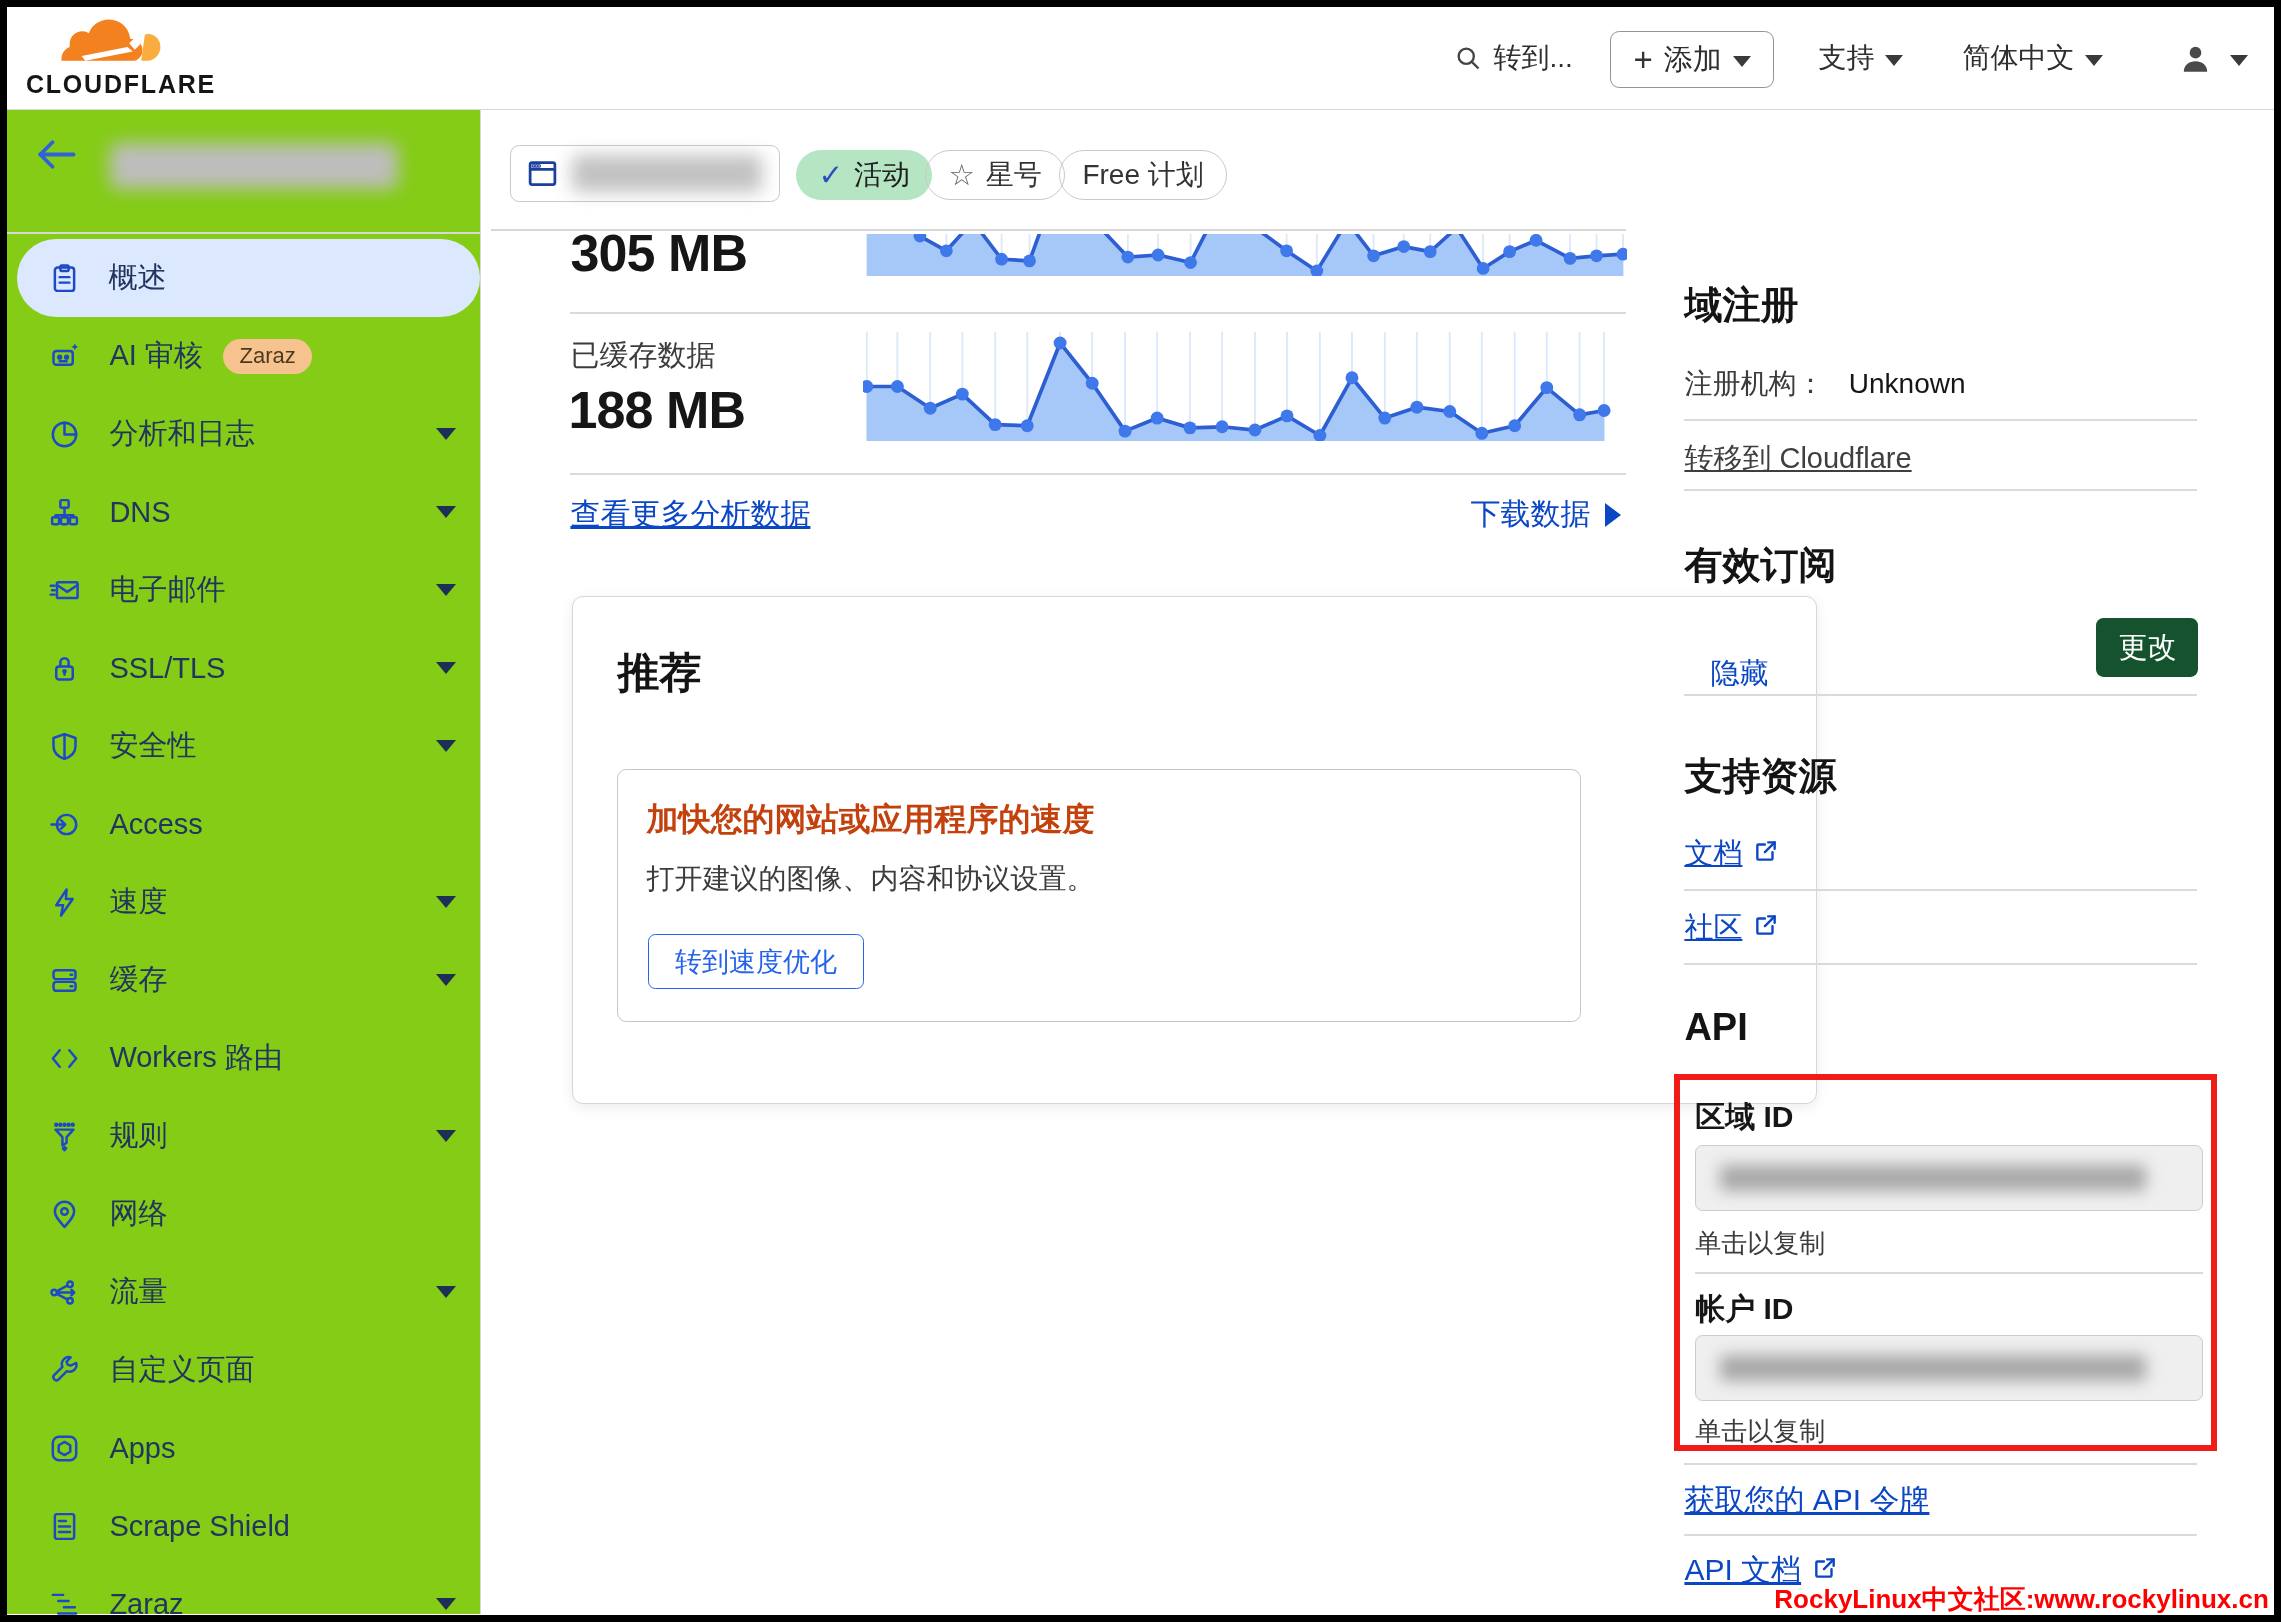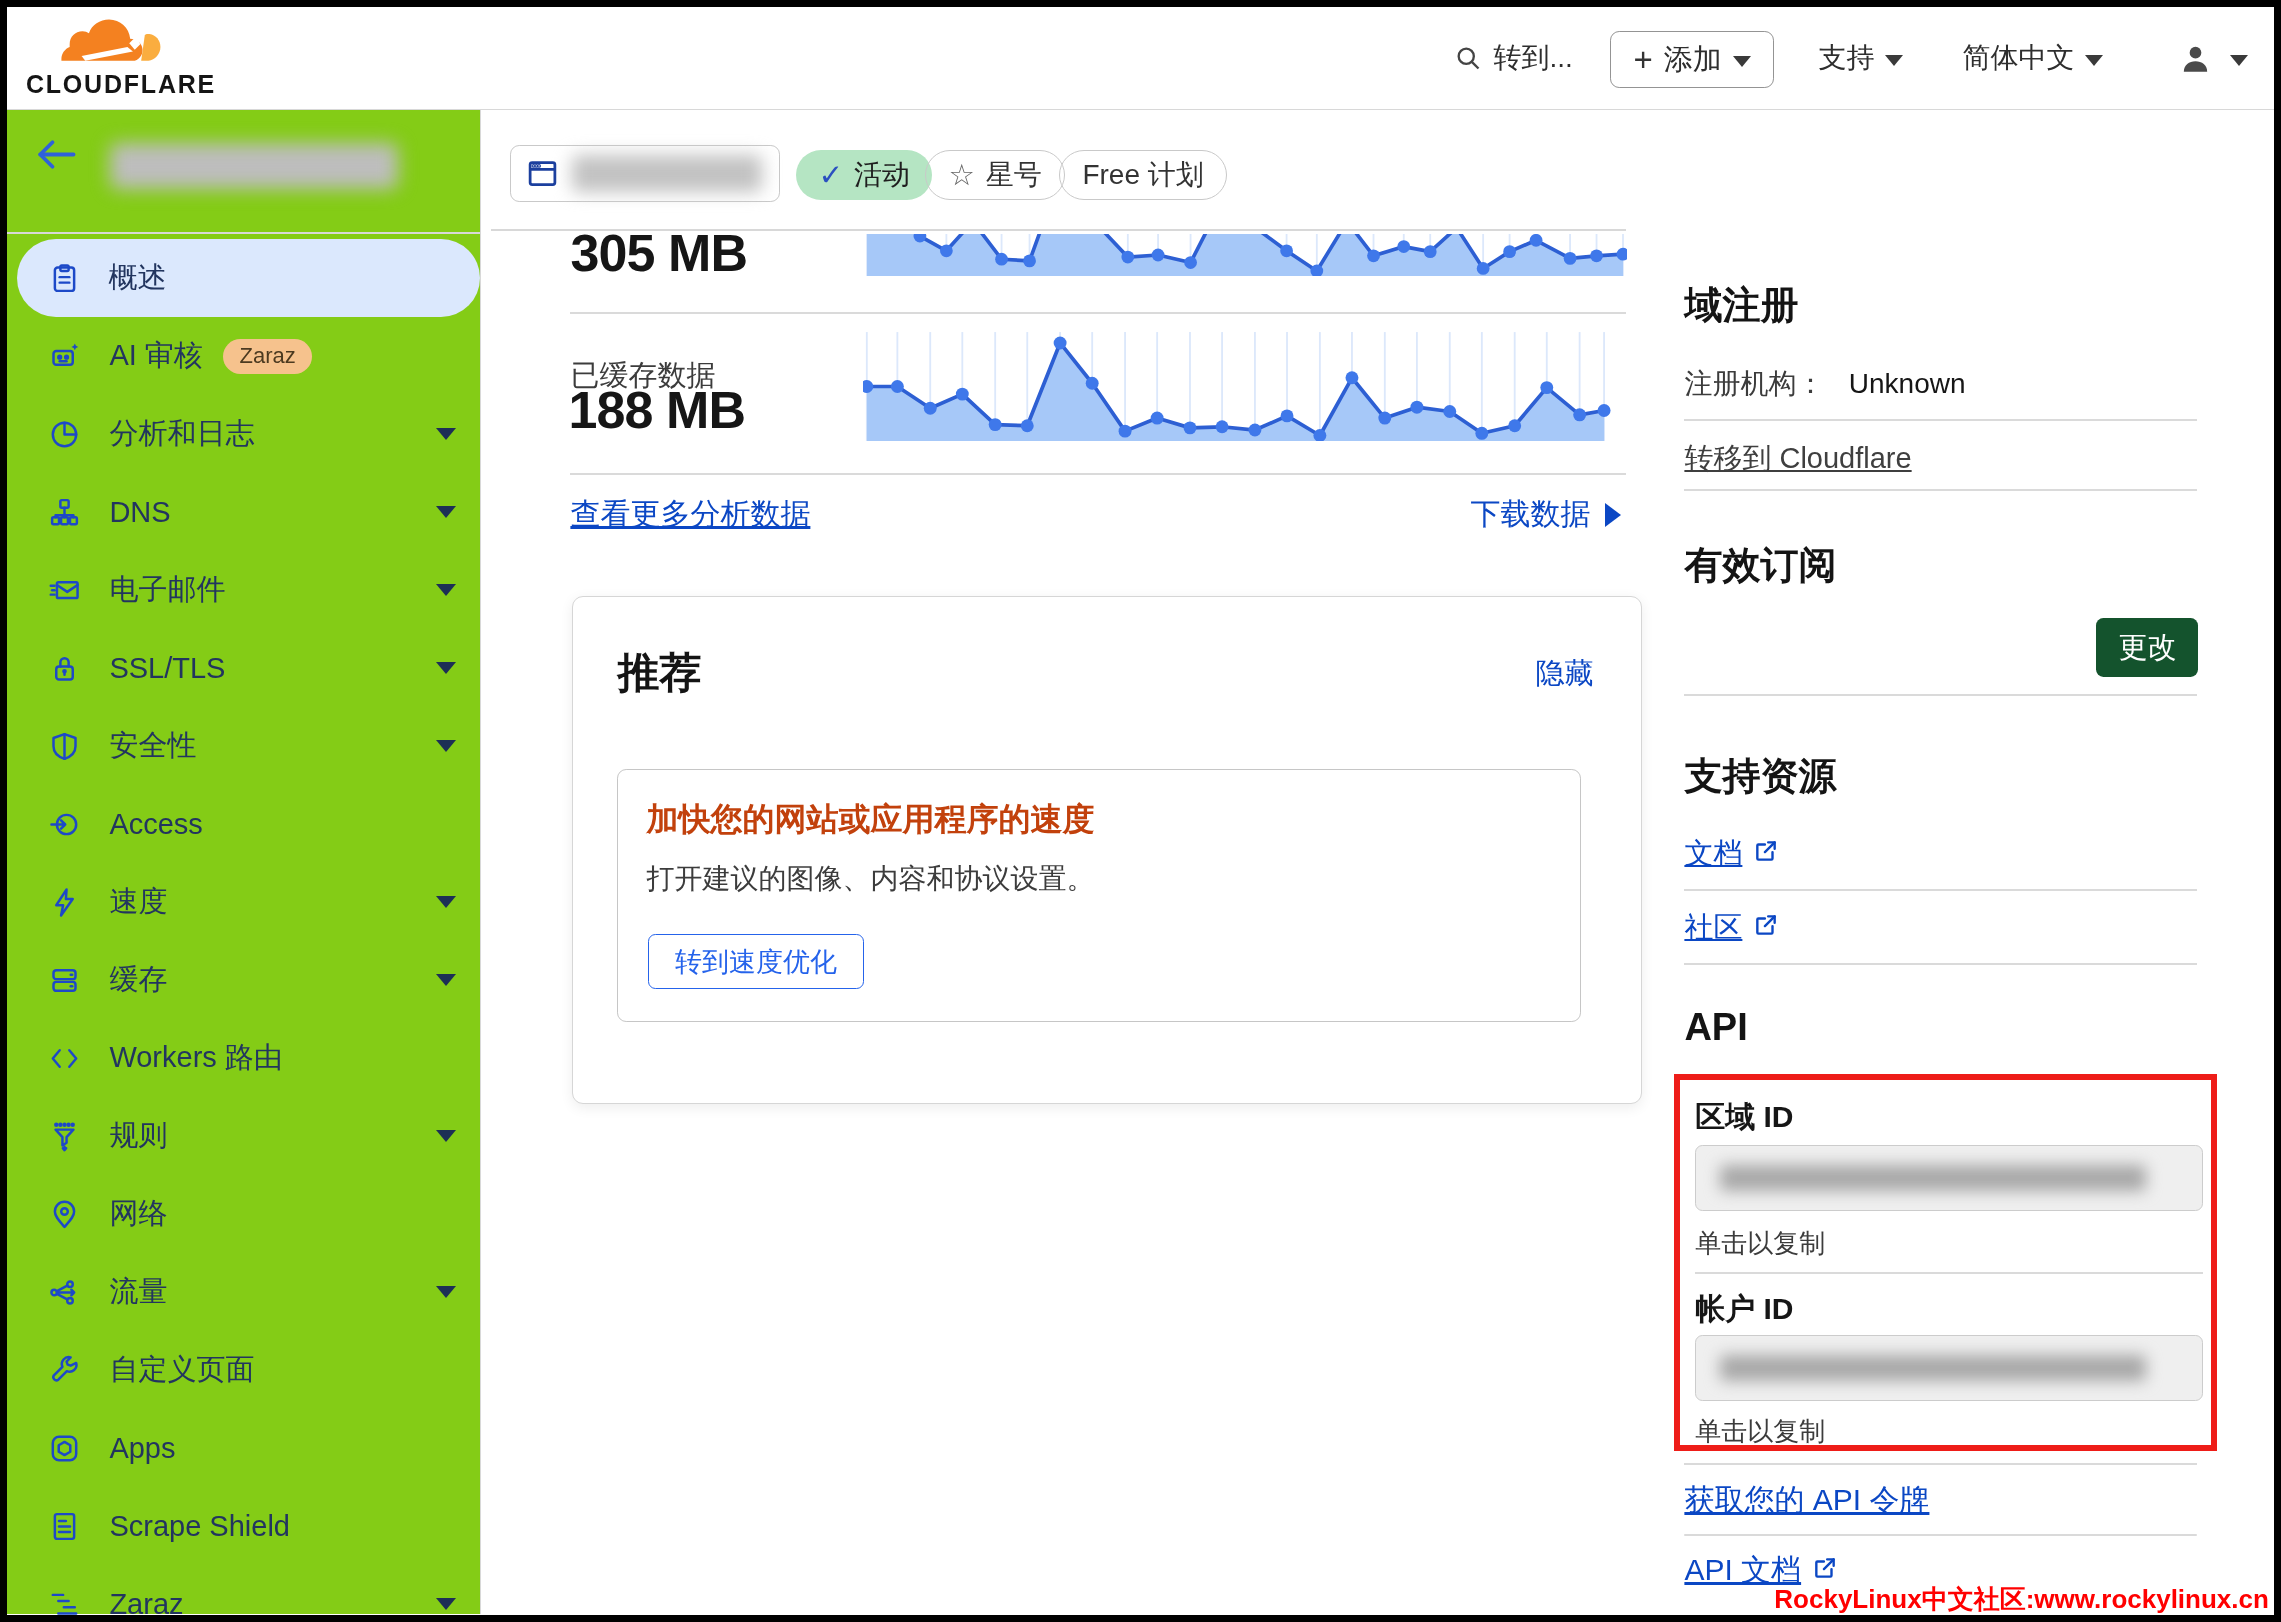--- a/index.html
+++ b/index.html
@@ -31,30 +31,30 @@
   .domain-badge{position:absolute;left:503px;top:138px;width:270px;height:57px;border:1.8px solid #c9c9c9;border-radius:9.2px;box-sizing:border-box;display:flex;align-items:center;padding-left:14.8px;gap:13px;background:#fff;}
   .dom-blur{width:190px;height:37px;background:#c2c2c2;border-radius:5.5px;filter:blur(8.3px);}
   .pill{position:absolute;top:143px;height:50px;display:flex;align-items:center;gap:11px;border-radius:922px;font-size:28px;box-sizing:border-box;padding:0 22px;}
   .pill-active{left:789px;background:#b5e5c3;color:#1f1f1f;}
   .pill-active .chk{color:#2b50c0;font-weight:bold;font-size:29.5px;}
   .pill-star{left:918px;border:1.8px solid #c9c9c9;color:#333;}
   .pill-star .st{color:#666;font-size:29.5px;}
   .pill-plan{left:1052px;border:1.8px solid #c9c9c9;color:#333;}
   
   .big-num{position:absolute;font-size:52px;font-weight:bold;color:#161616;letter-spacing:-0.9px;}
-  .metric-label{position:absolute;font-size:29px;color:#3c3c3c;margin-top:20px;}
+  .metric-label{position:absolute;font-size:29px;color:#3c3c3c;}
   .hdiv{position:absolute;height:1.8px;background:#dadada;}
   .chart-box{position:absolute;left:856px;width:764px;overflow:hidden;}
   .link-blue{color:#0b47c4;text-decoration:none;cursor:pointer;}
   .u{text-decoration:underline;}
   .more-link{position:absolute;left:563px;top:487px;font-size:30px;}
   .dl-link{position:absolute;left:1463px;top:487px;font-size:30px;display:flex;align-items:center;gap:14.8px;}
   .dl-tri{width:0;height:0;border-top:12px solid transparent;border-bottom:12px solid transparent;border-left:16.6px solid #0b47c4;}
   
-  .rec-card{position:absolute;left:565px;top:589px;width:1070px;height:508px;background:#fff;border:1.8px solid #d6d6d6;border-radius:11px;box-shadow:0 3.7px 13px rgba(0,0,0,.07);box-sizing:border-box;}
+  .rec-card{position:absolute;left:565px;top:589px;width:1245px;height:508px;background:#fff;border:1.8px solid #d6d6d6;border-radius:11px;box-shadow:0 3.7px 13px rgba(0,0,0,.07);box-sizing:border-box;}
   .rec-title{position:absolute;left:44px;top:48px;font-size:42px;font-weight:bold;color:#141414;}
   .rec-hide{position:absolute;right:48px;top:57px;font-size:29px;}
   .rec-inner{position:absolute;left:44px;top:172px;width:964px;height:253px;border:1.8px solid #c6c6c6;border-radius:9.2px;box-sizing:border-box;}
   .rec-inner-title{position:absolute;left:28px;top:28px;font-size:32px;font-weight:bold;color:#c2410c;}
   .rec-inner-desc{position:absolute;left:28px;top:90px;font-size:28px;color:#3c3c3c;}
   .rec-btn{position:absolute;left:29.5px;top:164px;height:55px;padding:0 26px;border:1.8px solid #2563eb;border-radius:7.4px;color:#2563eb;font-size:27px;display:flex;align-items:center;background:#fff;cursor:pointer;}
   
   .r-h{position:absolute;font-size:38px;font-weight:bold;color:#141414;}
   .r-text{position:absolute;font-size:28px;color:#3c3c3c;}
   .r-link{position:absolute;font-size:29px;}

